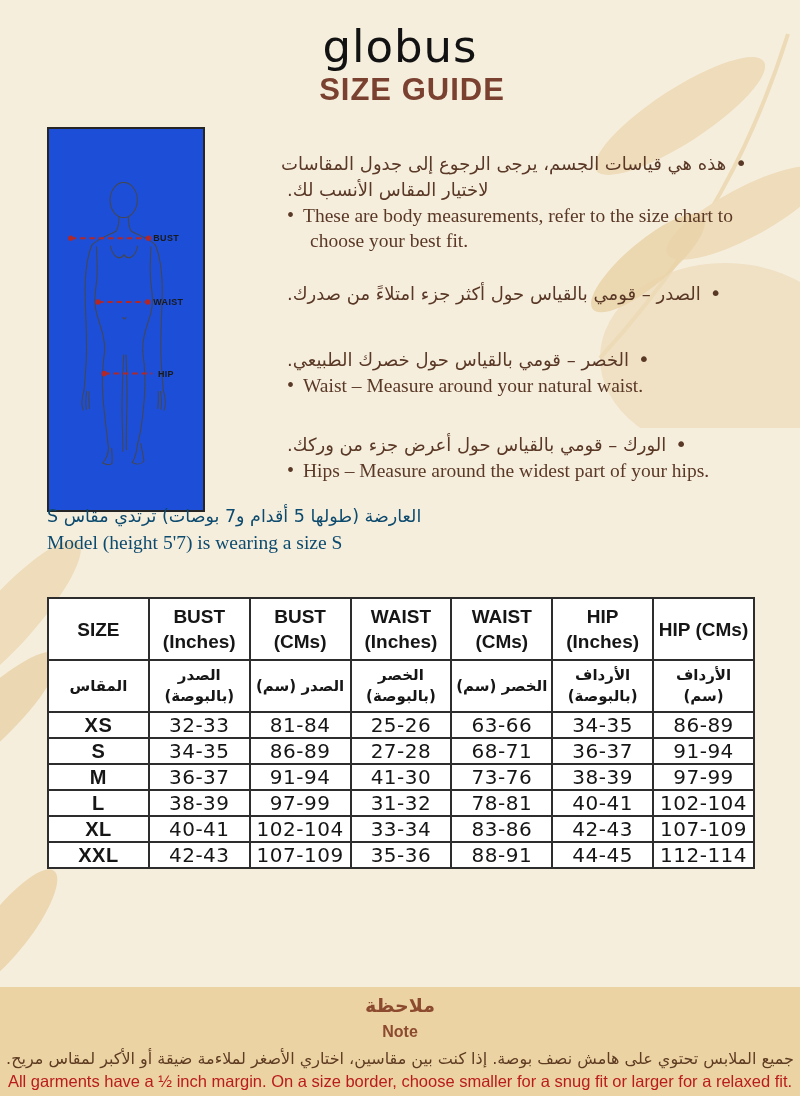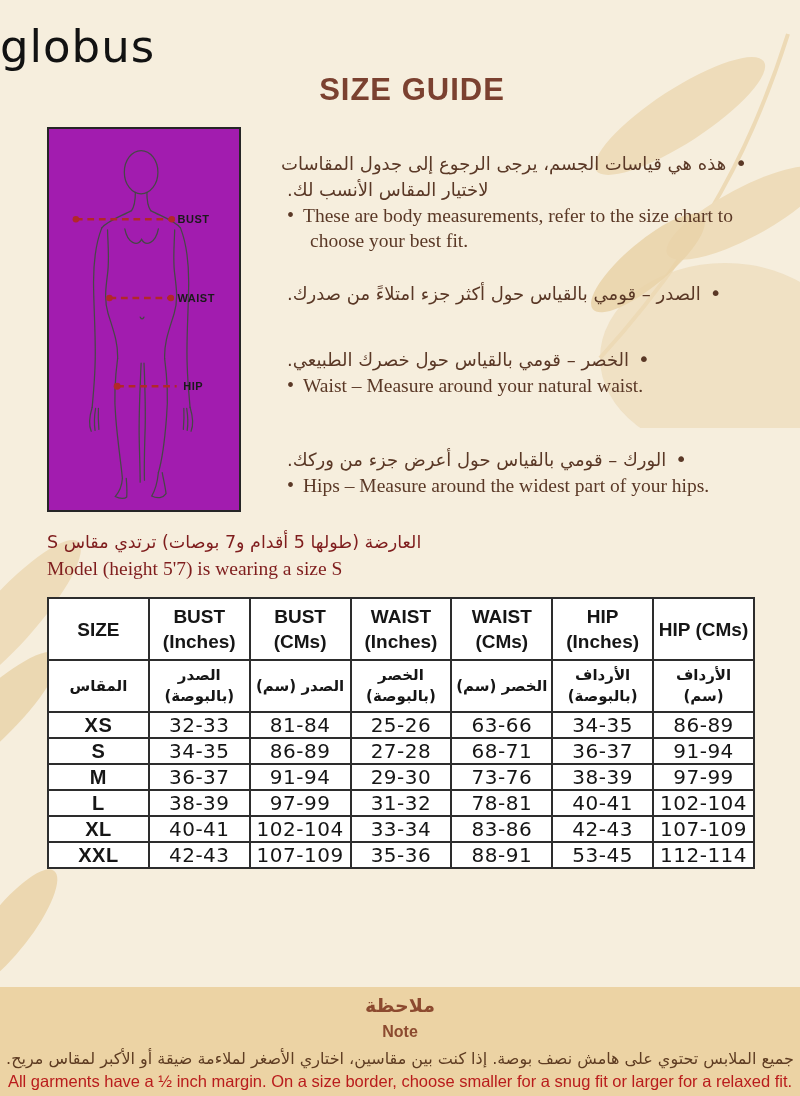--- a/index.html
+++ b/index.html
@@ -7,54 +7,54 @@
   .page {
     position: relative; width: 800px; height: 1096px; margin: 0 auto;
     background: #f6eedd; overflow: hidden;
   }
   .decor { position: absolute; z-index: 0; pointer-events: none; }
   .content { position: absolute; inset: 0; z-index: 1; }
 
   
   .logo {
     position: absolute; top: 20px; left: 0; width: 100%;
-    text-align: left; font-size: 45px; font-weight: 500; letter-spacing: 1px;
+    text-align: center; font-size: 45px; font-weight: 500; letter-spacing: 1px;
     color: #121212; font-family: "DejaVu Sans", sans-serif;
   }
   .title {
     position: absolute; top: 72px; left: 12px; width: 100%;
     text-align: center; font-size: 31px; font-weight: bold; letter-spacing: 1px;
     color: #7b4130; font-family: "Liberation Sans", sans-serif;
   }
 
   
   .figure-box {
-    position: absolute; left: 47px; top: 127px; width: 194px; height: 385px;
-    background: #a21caf; border: 2px solid #262626;
+    position: absolute; left: 47px; top: 127px; width: 158px; height: 385px;
+    background: #1d4ed8; border: 2px solid #262626;
   }
   .figure-box svg { display: block; width: 100%; height: 100%; }
 
   
   .bullets { position: absolute; left: 287px; top: 150px; width: 460px; }
   .igroup { margin-bottom: 27px; }
   .igroup:nth-child(2) { margin-bottom: 39px; }
-  .igroup:nth-child(3) { margin-bottom: 48px; }
+  .igroup:nth-child(3) { margin-bottom: 33px; }
   .b-line { color: #5a3826; }
   .b-line .dot { font-size: 20px; margin-inline-end: 9px; color: #5a3826; }
   .b-line.ar {
     direction: rtl; text-align: left; white-space: nowrap;
     font-size: 18px; line-height: 26px; font-family: "DejaVu Sans", sans-serif;
   }
   .b-line.en {
     font-size: 19.5px; line-height: 25px; font-family: "Liberation Serif", serif;
     padding-left: 23px; text-indent: -23px;
   }
 
   
-  .model-note { position: absolute; left: 47px; top: 529px; color: #7f1d1d; }
+  .model-note { position: absolute; left: 47px; top: 503px; color: #0c4a6e; }
   .model-note .ar { direction: rtl; text-align: left; font-size: 17.5px; line-height: 27px; font-family: "DejaVu Sans", sans-serif; }
   .model-note .en { font-size: 19.5px; line-height: 26px; font-family: "Liberation Serif", serif; }
 
   
   .size-table {
     position: absolute; left: 47px; top: 597px; width: 708px;
     border-collapse: collapse; background: #ffffff; table-layout: fixed;
   }
   .size-table th, .size-table td {
     border: 2px solid #2d2d2d; text-align: center; vertical-align: middle;
@@ -200,21 +200,21 @@
             <td>86-89</td>
             <td>27-28</td>
             <td>68-71</td>
             <td>36-37</td>
             <td>91-94</td>
           </tr>
           <tr>
             <th>M</th>
             <td>36-37</td>
             <td>91-94</td>
-            <td>29-30</td>
+            <td>41-30</td>
             <td>73-76</td>
             <td>38-39</td>
             <td>97-99</td>
           </tr>
           <tr>
             <th>L</th>
             <td>38-39</td>
             <td>97-99</td>
             <td>31-32</td>
             <td>78-81</td>
@@ -229,21 +229,21 @@
             <td>83-86</td>
             <td>42-43</td>
             <td>107-109</td>
           </tr>
           <tr>
             <th>XXL</th>
             <td>42-43</td>
             <td>107-109</td>
             <td>35-36</td>
             <td>88-91</td>
-            <td>53-45</td>
+            <td>44-45</td>
             <td>112-114</td>
           </tr>
         </tbody>
     </table>
 
     <div class="note-section">
       <div class="note-head-ar">ملاحظة</div>
       <div class="note-head-en">Note</div>
       <div class="note-body-ar">جميع الملابس تحتوي على هامش نصف بوصة. إذا كنت بين مقاسين، اختاري الأصغر لملاءمة ضيقة أو الأكبر لمقاس مريح.</div>
       <div class="note-body-en">All garments have a ½ inch margin. On a size border, choose smaller for a snug fit or larger for a relaxed fit.</div>

